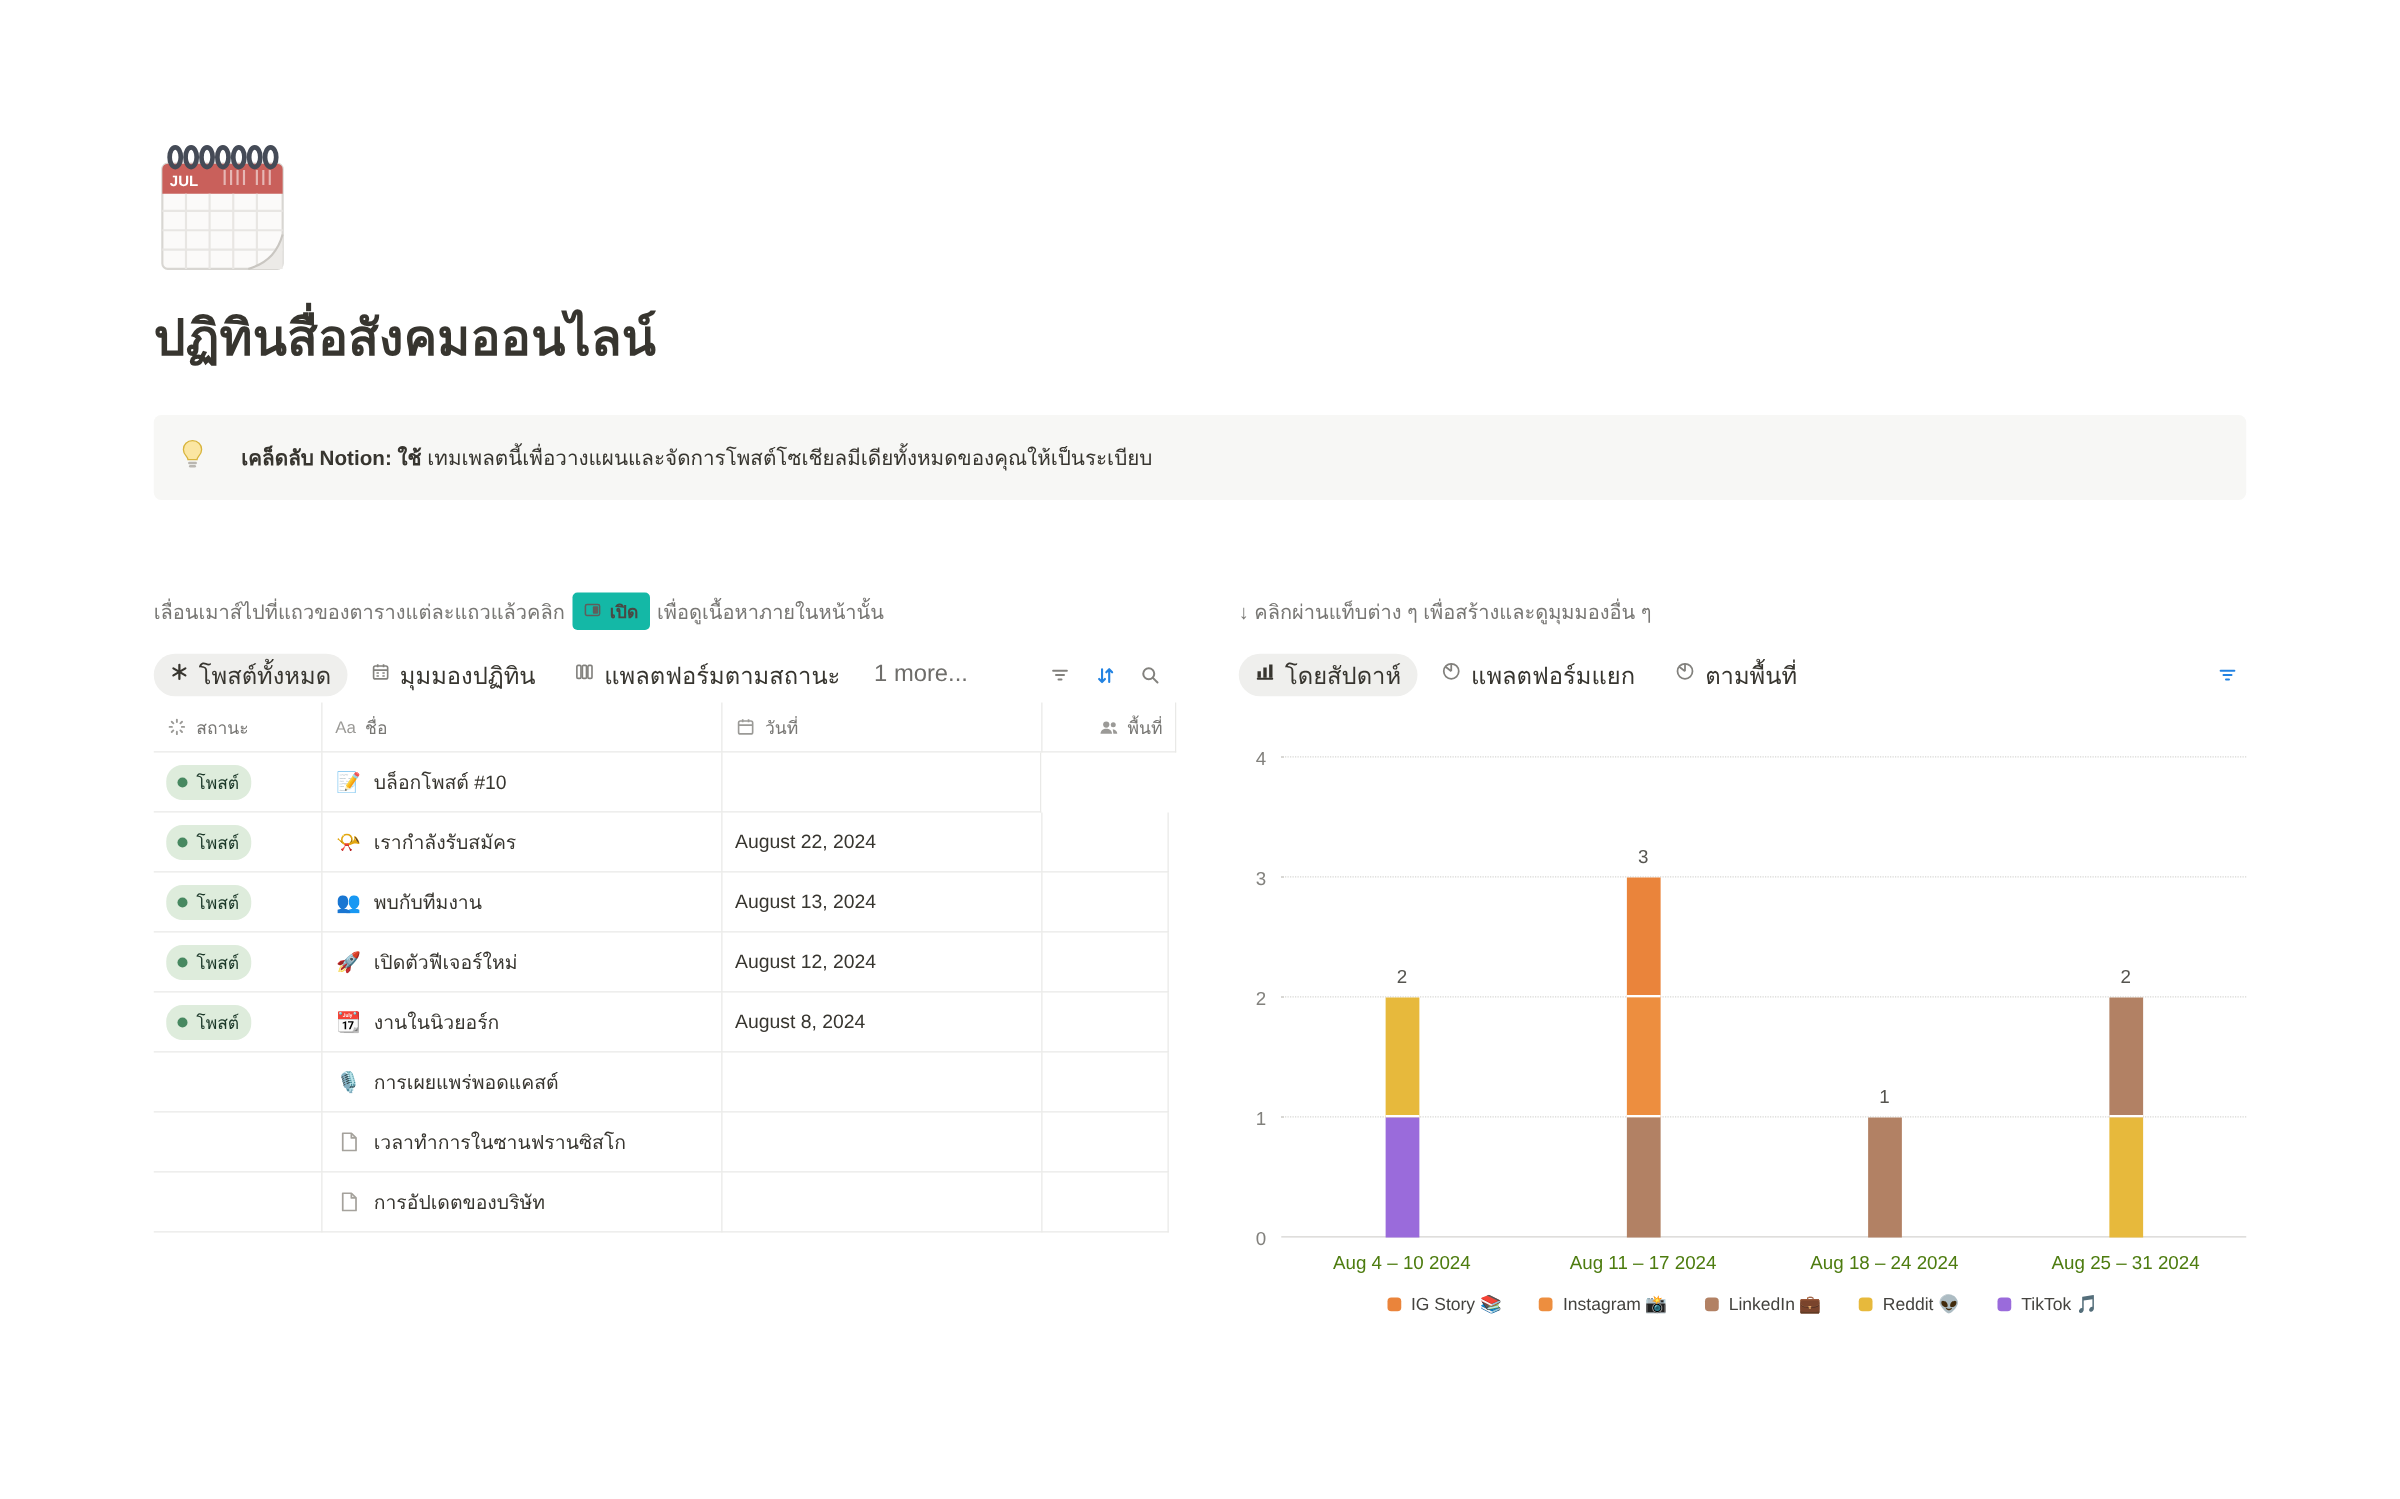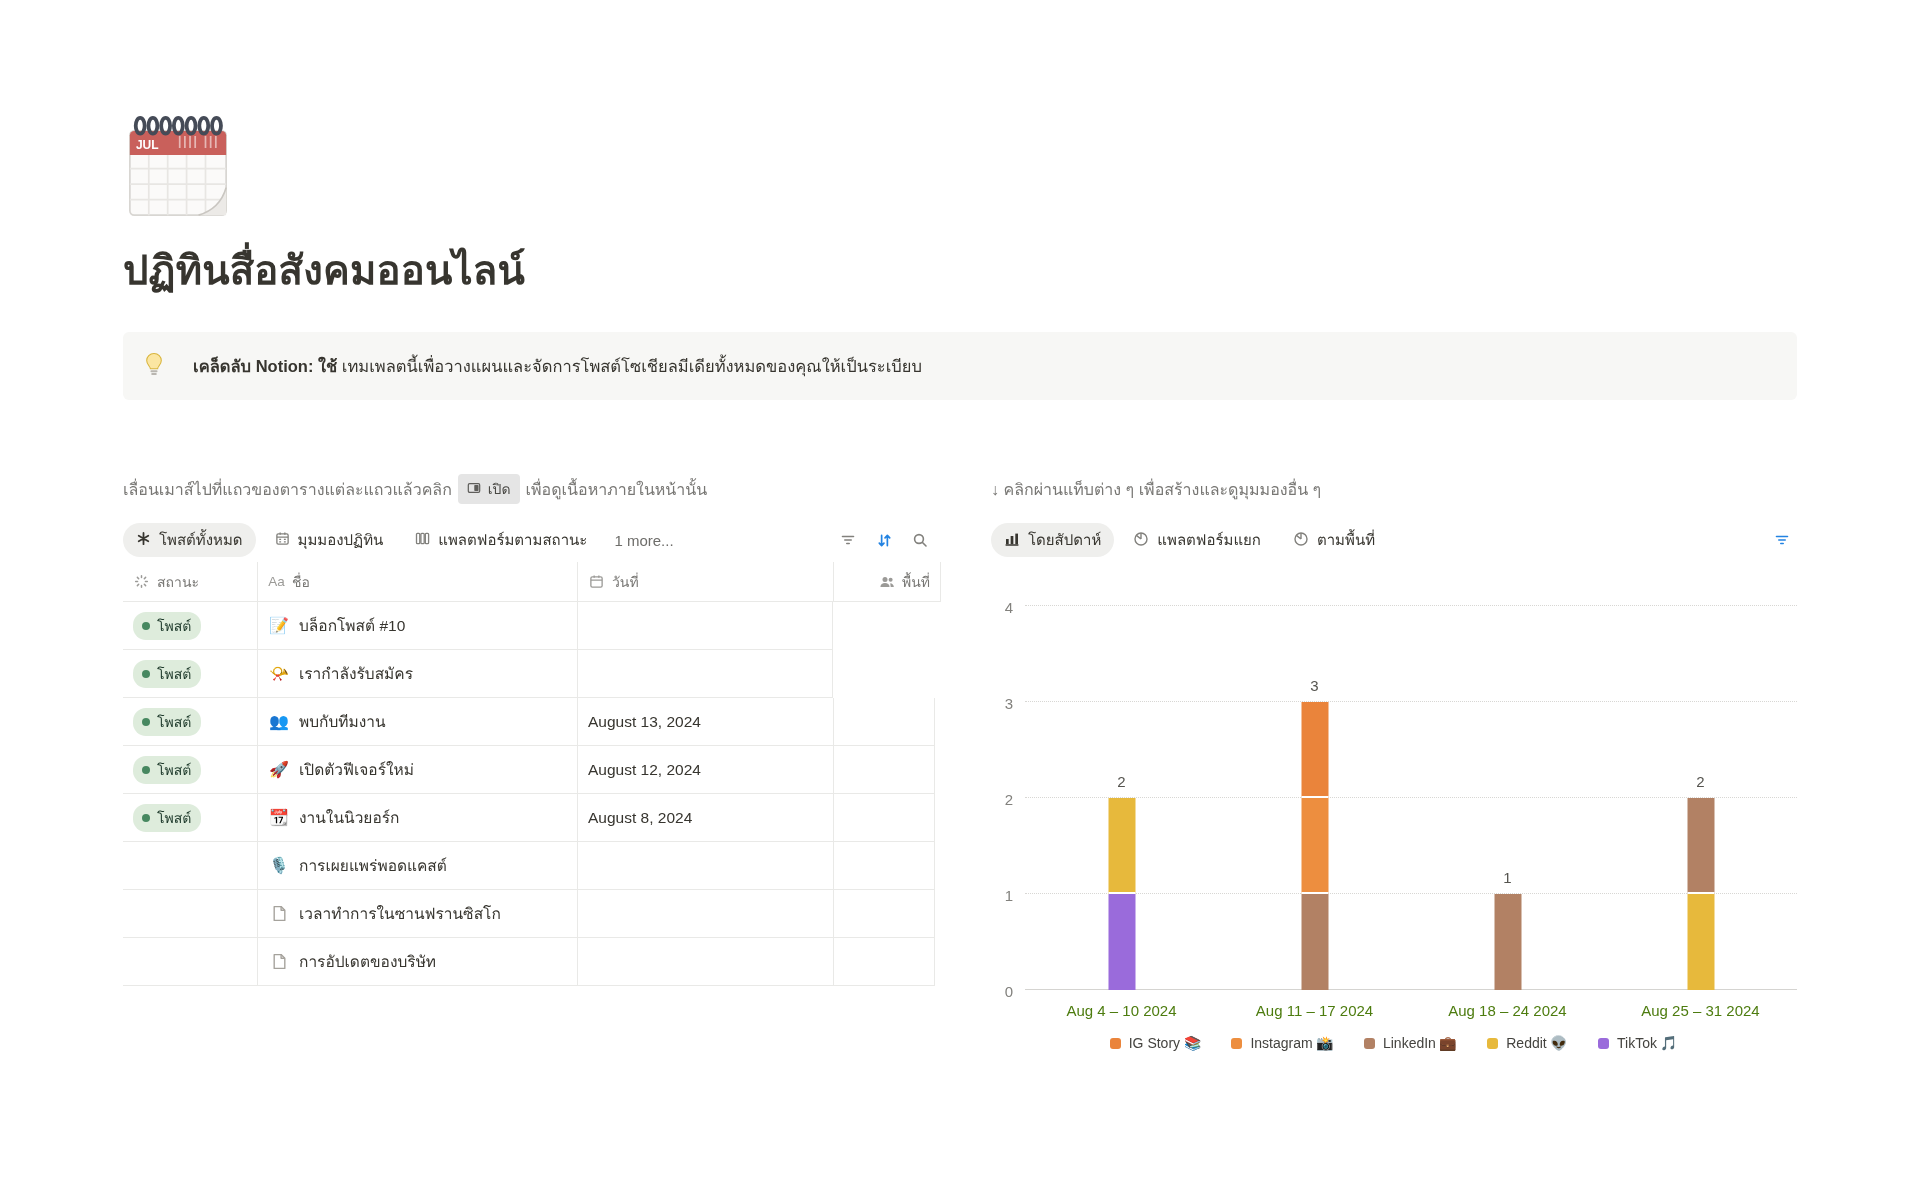--- a/index.html
+++ b/index.html
@@ -16,26 +16,26 @@
   .callout { margin-top:30px; background:#F7F7F5; border-radius:6px; padding:0 20px;
              height:68px; display:flex; align-items:center; gap:28px; font-size:16.5px; }
   .callout-text strong { font-weight:700; }
 
   .columns { margin-top:70px; display:flex; gap:56px; align-items:flex-start; }
   .col-left { width:812px; flex:none; }
   .col-right { flex:1; min-width:0; }
 
   .hint { font-size:16px; color:#787774; display:flex; align-items:center; gap:6px;
           height:38px; margin-bottom:10px; white-space:nowrap; }
-  .open-badge { display:inline-flex; align-items:center; gap:7px; background:#e5e5e5;
-                border-radius:4px; padding:4px 9px; font-size:14px; color:#494844; }
+  .open-badge { display:inline-flex; align-items:center; gap:7px; background:#14b8a6;
+                border-radius:4px; padding:4px 9px; font-size:14px; color:#494844;font-weight:bold; }
 
   .tabs-row { display:flex; align-items:center; gap:6px; height:44px; }
   .tab { height:34px; padding:0 13px; border-radius:17px; display:inline-flex;
-         align-items:center; gap:8px; font-size:15px; color:#37352F; white-space:nowrap; }
+         align-items:center; gap:8px; font-size:19px; color:#37352F; white-space:nowrap; }
   .tab.active { background:#EFEFED; font-weight:500; }
   .tab.more { color:#6E6D6A; padding:0 8px; }
   .toolbar { margin-left:auto; display:flex; align-items:center; gap:6px; }
   .icon-btn { width:30px; height:30px; display:flex; align-items:center; justify-content:center; border-radius:4px; }
 
   
   .table { width:100%; font-size:15.5px; }
   .thead, .trow { display:grid; grid-template-columns:134px 320px 256px 1fr; }
   .hcell { height:40px; display:flex; align-items:center; gap:7px; padding:0 10px;
            color:#787774; font-size:14px; border-bottom:1px solid #E9E9E7; }
@@ -238,20 +238,21 @@
               <div class="cell c-status">
                 <span class="pill">
                   <span class="dot"></span>
                   <span>โพสต์</span>
                 </span>
               </div>
               <div class="cell c-name">
                 <span class="row-emoji">📯</span>
                 <span>เรากำลังรับสมัคร</span>
               </div>
+              <div class="cell c-date">August 22, 2024</div>
               <div class="cell c-area"></div>
             </div>
             <div class="trow">
               <div class="cell c-status">
                 <span class="pill">
                   <span class="dot"></span>
                   <span>โพสต์</span>
                 </span>
               </div>
               <div class="cell c-name">

